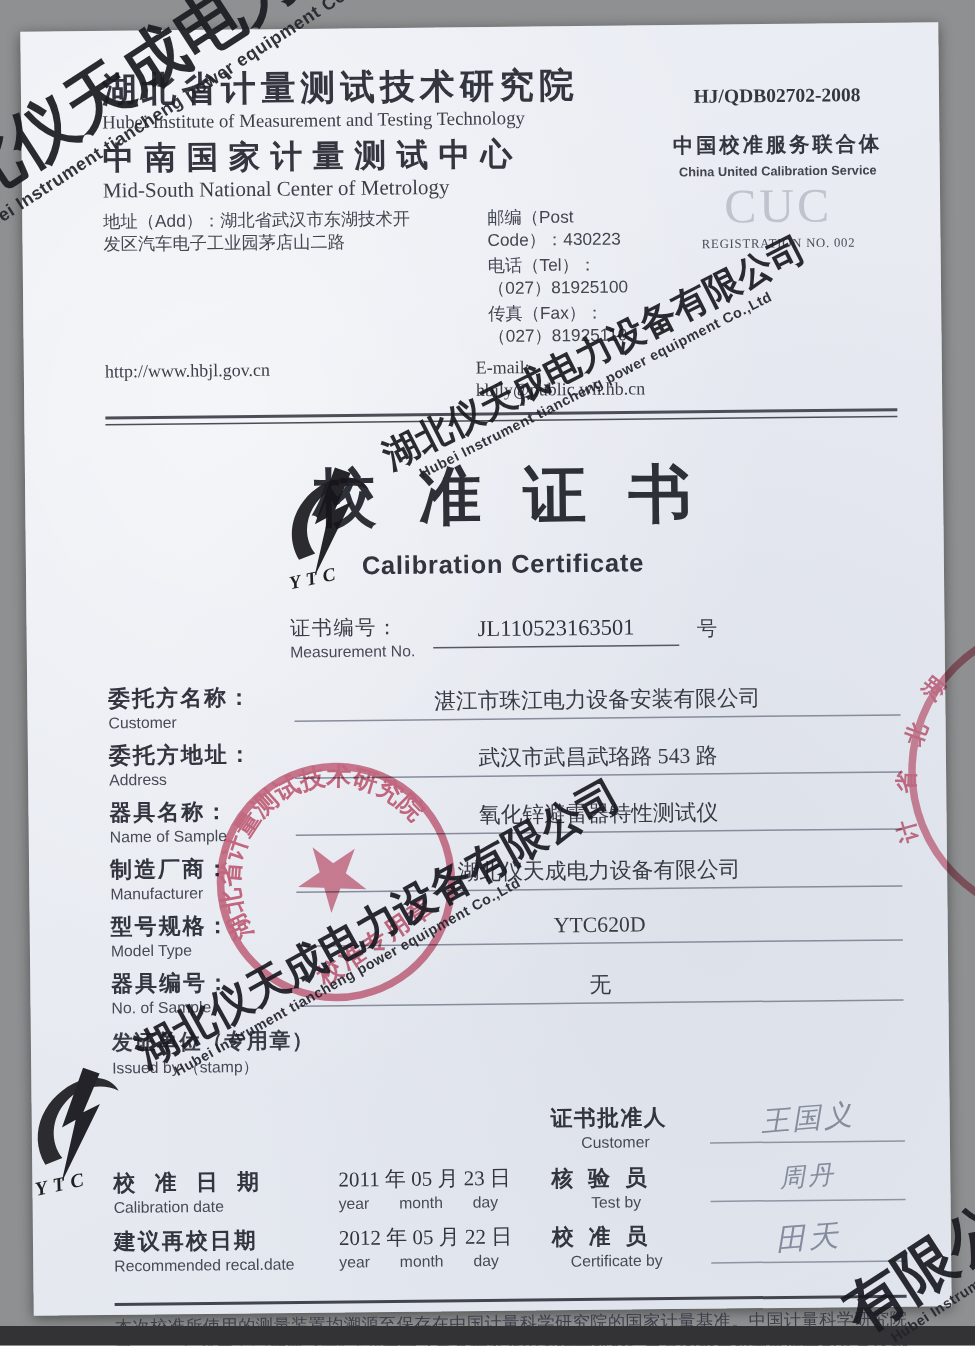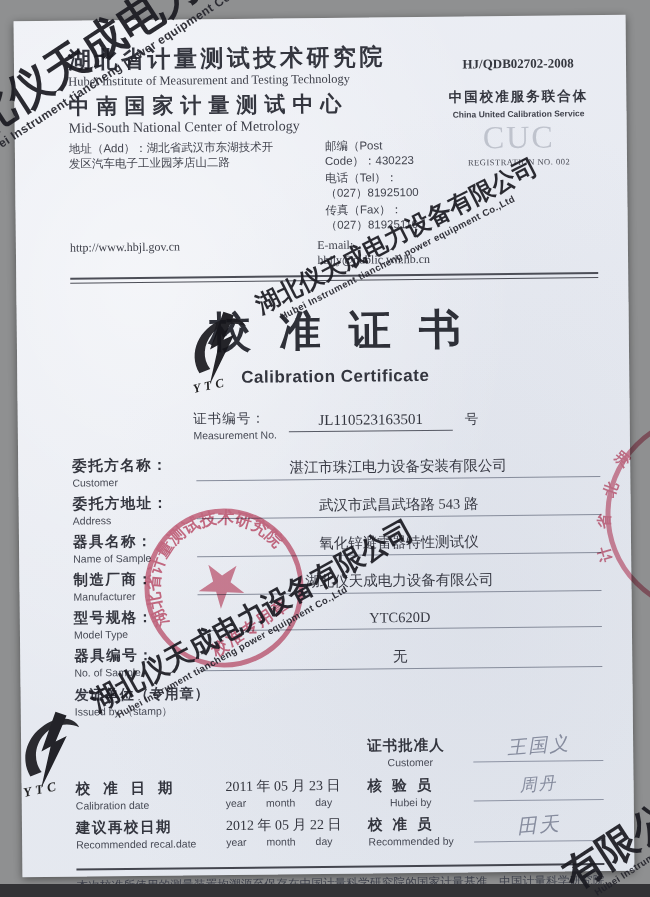--- a/index.html
+++ b/index.html
@@ -246,42 +246,42 @@
               <div class="en">Calibration date</div>
             </div>
             <div class="d-value">
               <div class="val">2011 年 05 月 23 日</div>
               <div class="units">year month day</div>
             </div>
           </div>
           <div class="sr-right">
             <div class="s-label">
               <div class="cn">核 验 员</div>
-              <div class="en">Hubei by</div>
+              <div class="en">Test by</div>
             </div>
             <div class="s-line">
               <span class="sig" style="font-size:17px;">周丹</span>
             </div>
           </div>
         </div>
         <div class="sig-row">
           <div class="sr-left">
             <div class="d-label">
               <div class="cn" style="letter-spacing:1.5px;">建议再校日期</div>
               <div class="en">Recommended recal.date</div>
             </div>
             <div class="d-value">
               <div class="val">2012 年 05 月 22 日</div>
               <div class="units">year month day</div>
             </div>
           </div>
           <div class="sr-right">
             <div class="s-label">
               <div class="cn">校 准 员</div>
-              <div class="en">Recommended by</div>
+              <div class="en">Certificate by</div>
             </div>
             <div class="s-line">
               <span class="sig" style="font-size:20px;">田天</span>
             </div>
           </div>
         </div>
       </div>
 
       <div class="footer">
         <div class="f-rule"></div>

